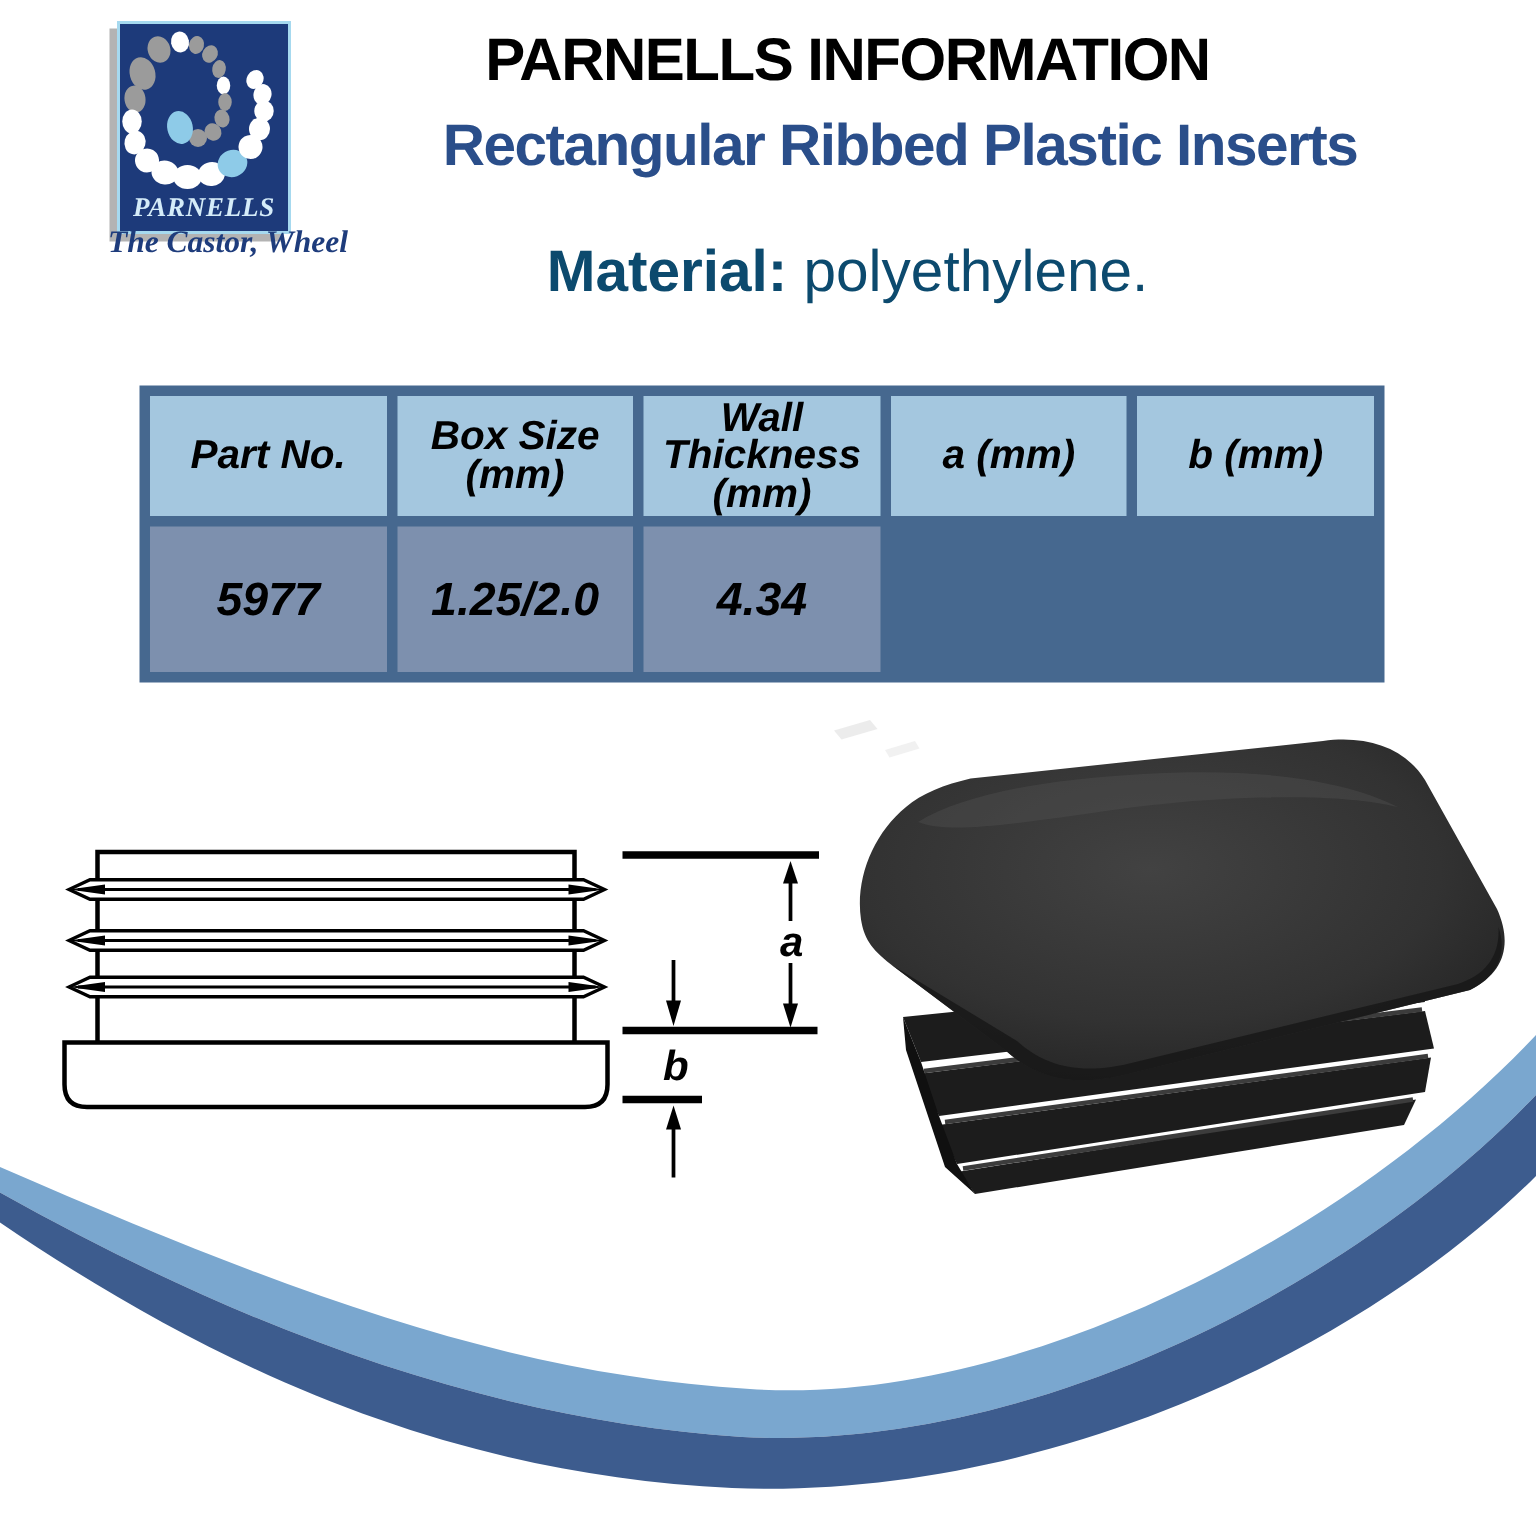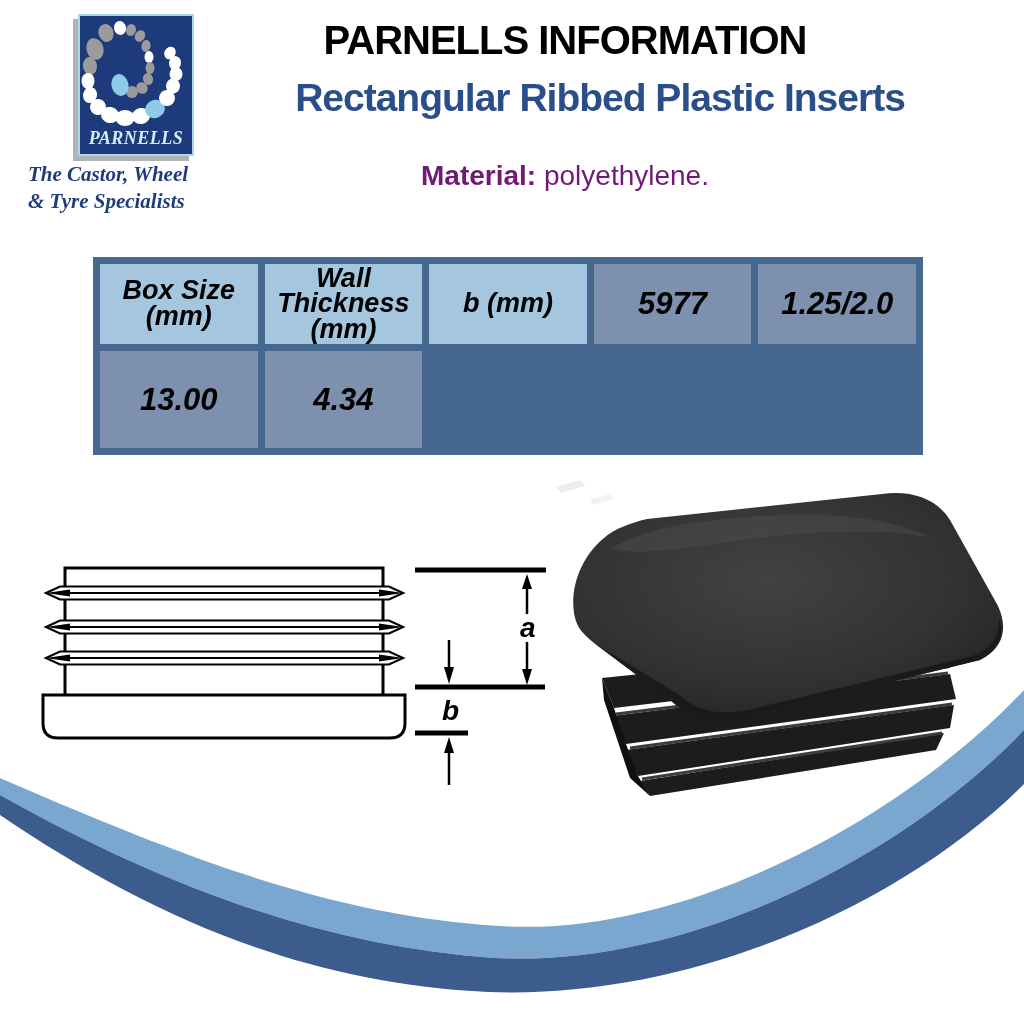--- a/index.html
+++ b/index.html
@@ -19,37 +19,37 @@
   .logo-dots{position:absolute;left:0;top:0;width:112px;height:112px;}
   .dot-w{fill:#ffffff;}
   .dot-g{fill:var(--dot-gray);}
   .dot-b{fill:var(--dot-lightblue);}
   .logo-brand{
     position:absolute;left:0;right:0;bottom:5px;text-align:center;
     font-family:"Liberation Serif",serif;font-style:italic;font-weight:bold;
     font-size:18px;letter-spacing:.5px;color:#d5ecf9;margin-top:28px;
   }
   .logo-tagline{
-    left:28px;top:161px;width:204px;text-align:left;
+    left:28px;top:148px;width:204px;text-align:right;
     font-family:"Liberation Serif",serif;font-style:italic;font-weight:bold;
     font-size:21px;line-height:1.3;color:var(--tagline-blue);
   }
 
   
   .page-title{
     left:565px;top:18px;transform:translateX(-50%);white-space:nowrap;
     font-size:40px;font-weight:bold;letter-spacing:-1px;color:#000;
   }
   .page-subtitle{
     left:600px;top:76px;transform:translateX(-50%);white-space:nowrap;
     font-size:39px;font-weight:bold;letter-spacing:-1px;color:var(--title-blue);
   }
   .material-line{
     left:565px;top:160px;transform:translateX(-50%);white-space:nowrap;
-    font-size:28px;color:#701a75;
+    font-size:39px;color:#0c4a6e;
   }
   .material-line b{font-weight:bold;}
 
   
   .spec-table{
     left:93px;top:257px;width:830px;height:198px;box-sizing:border-box;
     background:var(--table-frame);
     display:grid;grid-template-columns:repeat(5,1fr);grid-template-rows:80px 97px;
     gap:7px;padding:7px;
   }
@@ -107,46 +107,50 @@
     <ellipse class="dot-w" cx="93" cy="70" rx="7" ry="7.5"></ellipse>
     <ellipse class="dot-w" cx="96" cy="58" rx="6.5" ry="7"></ellipse>
     <ellipse class="dot-w" cx="95" cy="47" rx="6" ry="7" transform="rotate(12 95 47)"></ellipse>
     <ellipse class="dot-w" cx="90" cy="37" rx="5.5" ry="6.5" transform="rotate(30 90 37)"></ellipse>
   </svg>
   <div class="logo-brand">PARNELLS</div>
 </div>
 
 <div class="abs logo-tagline">
   <div>The Castor, Wheel</div>
-  <div>&amp; Tyre Specialists</div>
 </div>
 
 <div class="abs page-title">PARNELLS INFORMATION</div>
 <div class="abs page-subtitle">Rectangular Ribbed Plastic Inserts</div>
 <div class="abs material-line">
   <b>Material:</b><span> polyethylene.</span>
 </div>
 
 <div class="abs spec-table">
   <div class="spec-cell head">
+    <span>Part No.</span>
+  </div>
+  <div class="spec-cell head">
     <span>Box Size</span>
     <span>(mm)</span>
   </div>
   <div class="spec-cell head">
     <span>Wall</span>
     <span>Thickness</span>
     <span>(mm)</span>
   </div>
   <div class="spec-cell head">
+    <span>a (mm)</span>
+  </div>
+  <div class="spec-cell head">
     <span>b (mm)</span>
   </div>
 
   <div class="spec-cell data">5977</div>
   <div class="spec-cell data">1.25/2.0</div>
-  <div class="spec-cell data">13.00</div>
   <div class="spec-cell data">4.34</div>
 </div>
 
 <svg class="abs tech-drawing" width="530" height="260" viewBox="0 0 530 260">
   <g stroke="#000" fill="none" stroke-width="3">
 
     <path d="M 35,155 L 35,28 L 353,28 L 353,155"></path>
   </g>
 
   <g>

